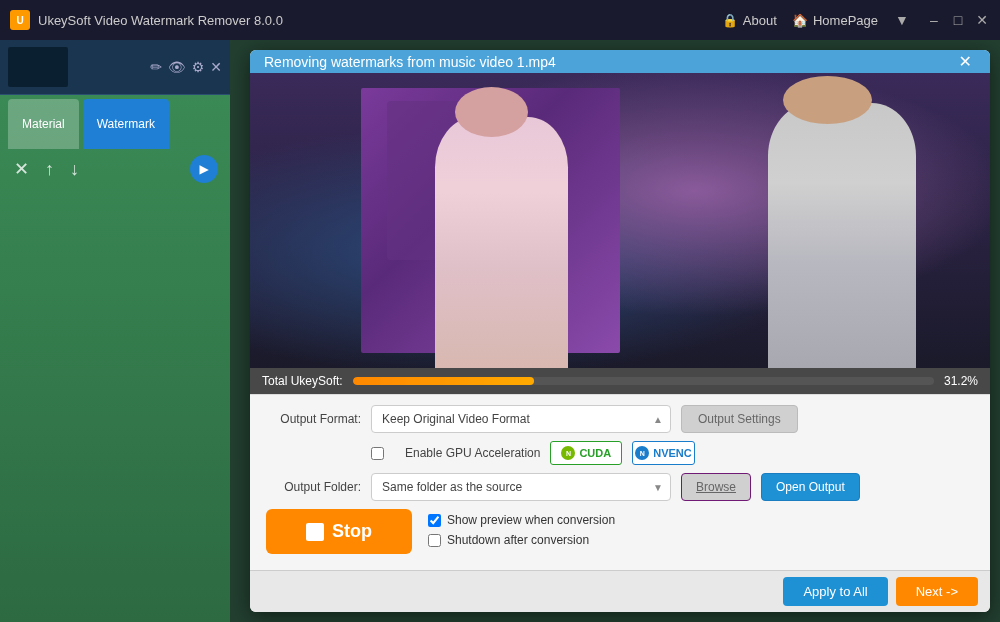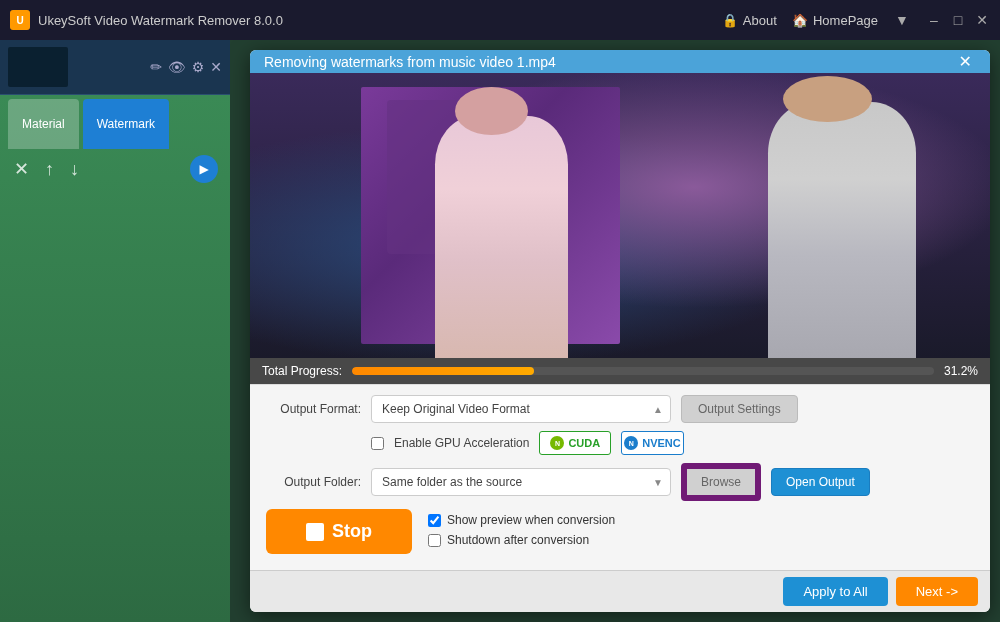--- a/index.html
+++ b/index.html
@@ -422,21 +422,21 @@
 
     .gpu-section {
       display: flex;
       align-items: center;
       gap: 10px;
       padding-left: 105px;
     }
     .checkbox-label {
       display: flex;
       align-items: center;
-      gap: 10px;
+      gap: 21px;
       font-size: 12px;
       color: #444;
     }
     .checkbox-label input[type="checkbox"] {
       margin: 0;
     }
 
     .gpu-btn {
       padding: 4px 10px;
       border: 1px solid #28a028;
@@ -490,25 +490,26 @@
 
     .folder-row {
       display: flex;
       align-items: center;
       gap: 10px;
     }
 
     .btn-browse {
       padding: 6px 14px;
       background: #d0d0d0;
-      border: 6px solid #701a75;
+      border: 1px solid #701a75;
       border-radius: 4px;
       font-size: 12px;
       color: #666;
       cursor: pointer;
+      text-decoration: underline;
     }
     .btn-open-output {
       padding: 6px 14px;
       background: #1e90d4;
       border: 1px solid #1a7dc0;
       border-radius: 4px;
       font-size: 12px;
       color: #fff;
       cursor: pointer;
     }
@@ -668,21 +669,21 @@
           <div class="person1">
             <div class="person1-head"></div>
           </div>
           <div class="person2">
             <div class="person2-head"></div>
           </div>
         </div>
       </div>
 
       <div class="progress-bar-area">
-        <span class="progress-label">Total Progress:</span>
+        <span class="progress-label">Total UkeySoft:</span>
         <div class="progress-track">
           <div class="progress-fill" style="width: 31.2%;"></div>
         </div>
         <span class="progress-pct">31.2%</span>
       </div>
 
       <div class="control-panel">
 
         <div class="control-row">
           <span class="control-label">Output Format:</span>

